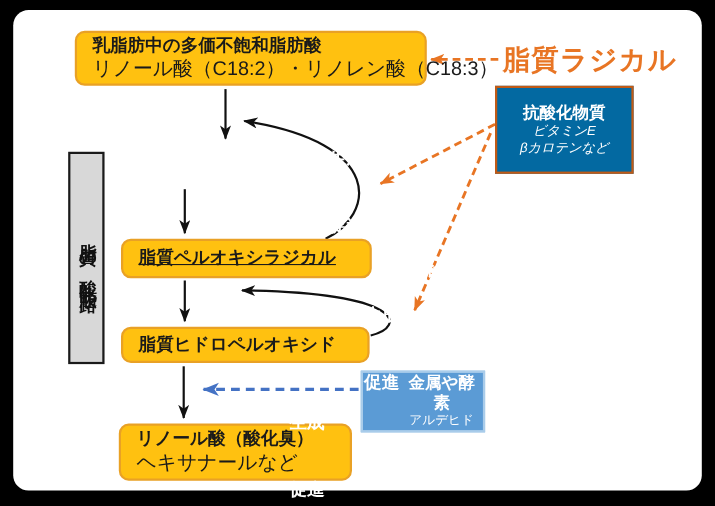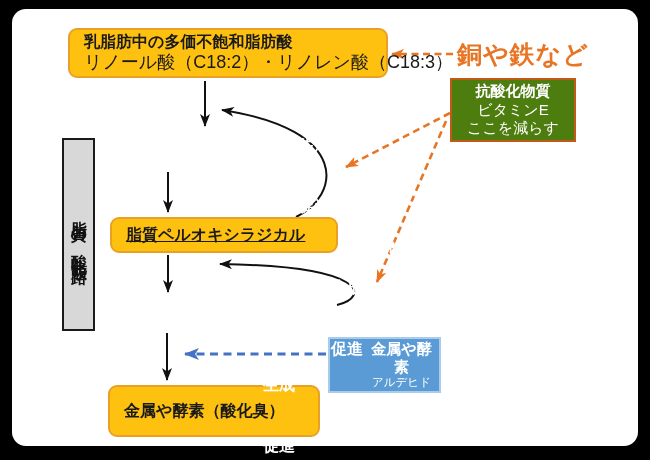--- a/index.html
+++ b/index.html
@@ -18,26 +18,26 @@
 
   
   .vlabel { position:absolute; left:62px; top:138px; width:33px; height:193px;
             background:#D8D8D8; border:2px solid #1a1a1a; display:flex;
             align-items:center; justify-content:center; }
   .vlabel span { writing-mode:vertical-rl; text-orientation:upright;
                  font-weight:bold; font-size:16px; letter-spacing:5px;
                  color:#111; white-space:nowrap; }
 
   
-  .obox { position:absolute; left:450px; top:78px; width:126px; height:64px;
-          background:#4d7c0f; border:2px solid #C05A16; color:#fff;
+  .obox { position:absolute; left:450px; top:78px; width:126px; height:80px;
+          background:#0369a1; border:2px solid #C05A16; color:#fff;
           display:flex; flex-direction:column; align-items:center;
           justify-content:center; text-align:center; }
   .obox .t { font-weight:bold; font-size:15px; line-height:1.25; }
-  .obox .s { font-size:15px; line-height:1.25; }
+  .obox .s { font-size:12px; line-height:1.25;font-style:italic; }
 
   
   .bbox { position:absolute; left:328px; top:337px; width:113px; height:56px;
           background:#5B9BD5; border:2px solid #A9CCEA; color:#fff;
           display:flex; flex-direction:column; align-items:center;
           justify-content:center; text-align:center;padding-left:34px; }
   .bbox .t { font-weight:bold; font-size:15px; line-height:1.2; }
   .bbox .s { font-size:11.5px; line-height:1.2; }
 
   .reduce { position:absolute; left:457px; top:38px; font-size:25px;
@@ -81,40 +81,44 @@
     <line x1="446" y1="121" x2="377" y2="282" stroke="#E87524" stroke-width="2.6" stroke-dasharray="7 4.5" marker-end="url(#mOrange)"></line>
 
     <line x1="326" y1="354" x2="185" y2="354" stroke="#4472C4" stroke-width="3" stroke-dasharray="8 5.5" marker-end="url(#mBlue)"></line>
   </svg>
 
   <div class="ybox" style="left:68px; top:28px; width:320px; height:50px;">
     <div class="t">乳脂肪中の多価不飽和脂肪酸</div>
     <div class="s">リノール酸（C18:2）・リノレン酸（C18:3）</div>
   </div>
 
-  <div class="reduce">銅や鉄など</div>
+  <div class="reduce">脂質ラジカル</div>
 
   <div class="obox">
     <div class="t">抗酸化物質</div>
     <div class="s">ビタミンE</div>
-    <div class="s">ここを減らす</div>
+    <div class="s">βカロテンなど</div>
   </div>
 
   <div class="vlabel">
     <span>脂質の酸化順路</span>
   </div>
 
 
   <div class="ybox" style="left:110px; top:217px; width:228px; height:36px;text-decoration:underline;">
     <div class="t">脂質ペルオキシラジカル</div>
   </div>
 
+  <div class="ybox" style="left:110px; top:297px; width:226px; height:33px;">
+    <div class="t">脂質ヒドロペルオキシド</div>
+  </div>
 
   <div class="ybox" style="left:108px; top:385px; width:212px; height:52px;">
-    <div class="t">金属や酵素（酸化臭）</div>
+    <div class="t">リノール酸（酸化臭）</div>
+    <div class="s">ヘキサナールなど</div>
   </div>
 
   <div class="bbox">
     <div class="t">金属や酵素</div>
     <div class="s">アルデヒド</div>
   </div>
 
   <div class="alabel" style="left:299px; top:94px;">
     <div>生成</div>
     <div>促進</div>

